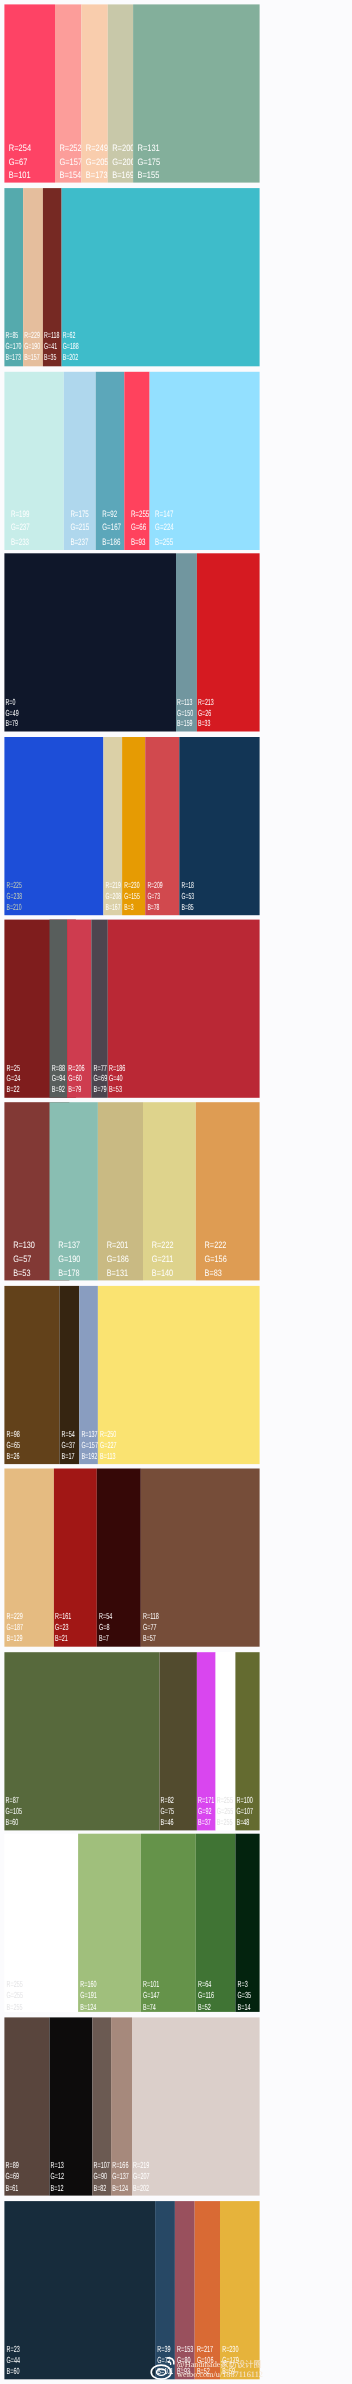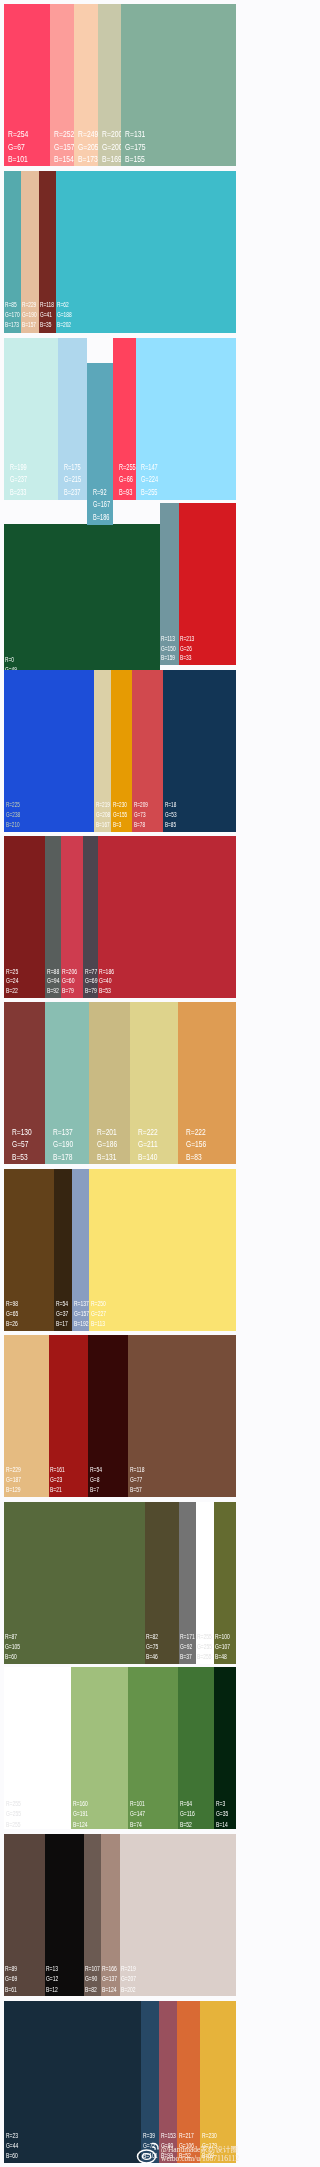--- a/index.html
+++ b/index.html
@@ -103,21 +103,21 @@
           <div>B=233</div>
         </div>
       </div>
       <div class="swatch" style="width: 29px; left: 54px; background: rgb(175, 215, 237); z-index: 2;">
         <div class="swatch-label" style="color: rgb(255, 255, 255); left: 5.5px; top: 122.6px; font-size: 8.5px; line-height: 12.8px; transform: scaleX(0.66);">
           <div>R=175</div>
           <div>G=215</div>
           <div>B=237</div>
         </div>
       </div>
-      <div class="swatch" style="width: 26px; left: 83px; background: rgb(92, 167, 186); z-index: 3; margin-top: 25px;">
+      <div class="swatch" style="width: 26px; left: 83px; background: rgb(92, 167, 186); z-index: 3;">
         <div class="swatch-label" style="color: rgb(255, 255, 255); left: 5.5px; top: 122.6px; font-size: 8.5px; line-height: 12.8px; transform: scaleX(0.66);">
           <div>R=92</div>
           <div>G=167</div>
           <div>B=186</div>
         </div>
       </div>
       <div class="swatch" style="width: 22.5px; left: 109px; background: rgb(255, 66, 93); z-index: 4;">
         <div class="swatch-label" style="color: rgb(255, 255, 255); left: 5.5px; top: 122.6px; font-size: 8.5px; line-height: 12.8px; transform: scaleX(0.66);">
           <div>R=255</div>
           <div>G=66</div>
@@ -126,21 +126,21 @@
       </div>
       <div class="swatch" style="width: 100.5px; left: 131.5px; background: rgb(147, 224, 255); z-index: 5;">
         <div class="swatch-label" style="color: rgb(255, 255, 255); left: 5.5px; top: 122.6px; font-size: 8.5px; line-height: 12.8px; transform: scaleX(0.66);">
           <div>R=147</div>
           <div>G=224</div>
           <div>B=255</div>
         </div>
       </div>
     </div>
     <div class="palette-row" style="top: 503px;">
-      <div class="swatch" style="width: 156px; left: 0px; background: #14532d; z-index: 1; margin-top: 21px;">
+      <div class="swatch" style="width: 156px; left: 0px; background: #0f172a; z-index: 1;">
         <div class="swatch-label" style="color: rgb(255, 255, 255); left: 1.3px; top: 131px; font-size: 8px; line-height: 9.5px; transform: scaleX(0.6);">
           <div>R=0</div>
           <div>G=49</div>
           <div>B=79</div>
         </div>
       </div>
       <div class="swatch" style="width: 19px; left: 156px; background: rgb(113, 150, 159); z-index: 2;">
         <div class="swatch-label" style="color: rgb(255, 255, 255); left: 1.3px; top: 131px; font-size: 8px; line-height: 9.5px; transform: scaleX(0.6);">
           <div>R=113</div>
           <div>G=150</div>
@@ -334,21 +334,21 @@
           <div>B=60</div>
         </div>
       </div>
       <div class="swatch" style="width: 33.5px; left: 141px; background: rgb(82, 75, 46); z-index: 2;">
         <div class="swatch-label" style="color: rgb(255, 255, 255); left: 1.4px; top: 129.7px; font-size: 8px; line-height: 10.1px; transform: scaleX(0.62);">
           <div>R=82</div>
           <div>G=75</div>
           <div>B=46</div>
         </div>
       </div>
-      <div class="swatch" style="width: 17.5px; left: 174.5px; background: #737373; z-index: 3;">
+      <div class="swatch" style="width: 17.5px; left: 174.5px; background: #d946ef; z-index: 3;">
         <div class="swatch-label" style="color: rgb(255, 255, 255); left: 1.4px; top: 129.7px; font-size: 8px; line-height: 10.1px; transform: scaleX(0.62);">
           <div>R=171</div>
           <div>G=92</div>
           <div>B=37</div>
         </div>
       </div>
       <div class="swatch" style="width: 17.5px; left: 192px; background: rgb(255, 255, 255); z-index: 4;">
         <div class="swatch-label" style="color: rgb(227, 227, 227); left: 1.4px; top: 129.7px; font-size: 8px; line-height: 10.1px; transform: scaleX(0.62);">
           <div>R=255</div>
           <div>G=255</div>

